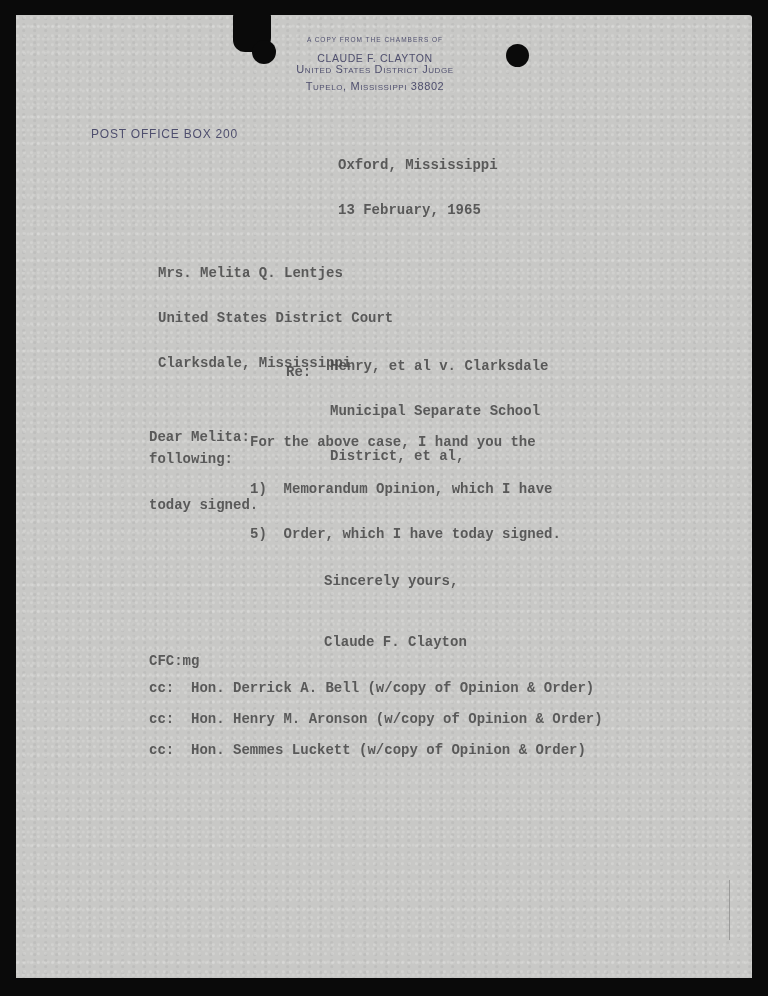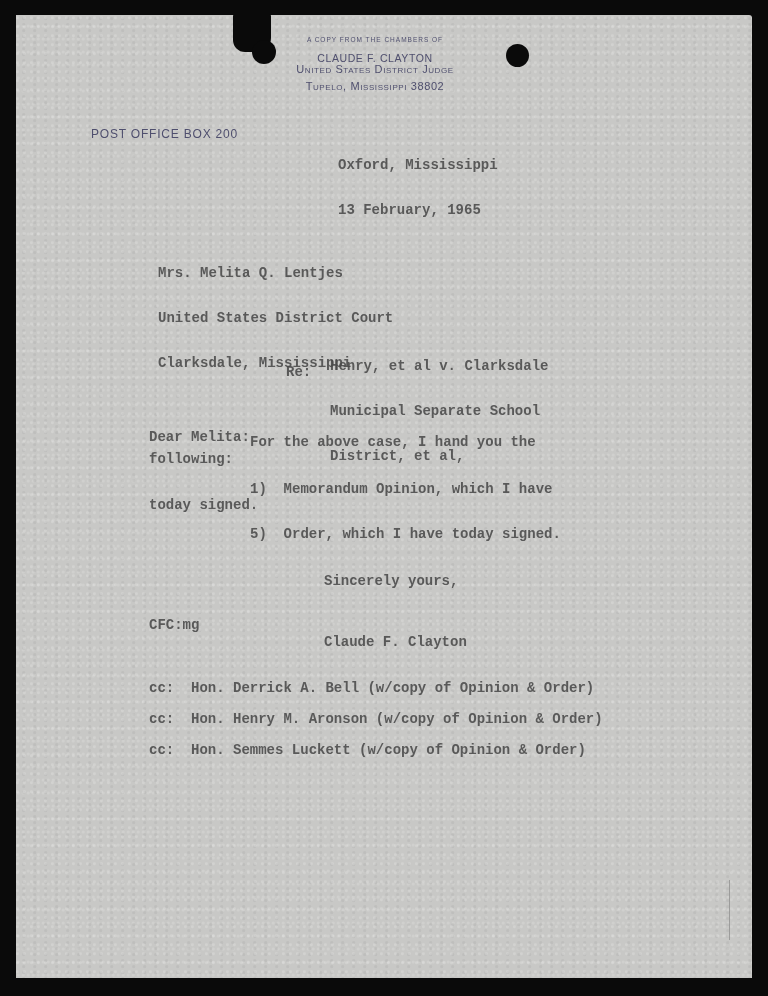--- a/index.html
+++ b/index.html
@@ -124,17 +124,17 @@
 <div class="typed" style="left:149px; top:452px;">following:</div>
 
 <div class="typed" style="left:250px; top:482px;">1)  Memorandum Opinion, which I have</div>
 <div class="typed" style="left:149px; top:498px;">today signed.</div>
 
 <div class="typed" style="left:250px; top:527px;">5)  Order, which I have today signed.</div>
 
 <div class="typed" style="left:324px; top:574px;">Sincerely yours,</div>
 
 <div class="typed" style="left:324px; top:635px;">Claude F. Clayton</div>
-<div class="typed" style="left:149px; top:618px;">CFC:mg</div>
+<div class="typed" style="left:149px; top:654px;">CFC:mg</div>
 
 <div class="typed" style="left:149px; top:681px;">cc:  Hon. Derrick A. Bell (w/copy of Opinion &amp; Order)</div>
 <div class="typed" style="left:149px; top:712px;">cc:  Hon. Henry M. Aronson (w/copy of Opinion &amp; Order)</div>
 <div class="typed" style="left:149px; top:743px;">cc:  Hon. Semmes Luckett (w/copy of Opinion &amp; Order)</div>
 
 </body></html>

